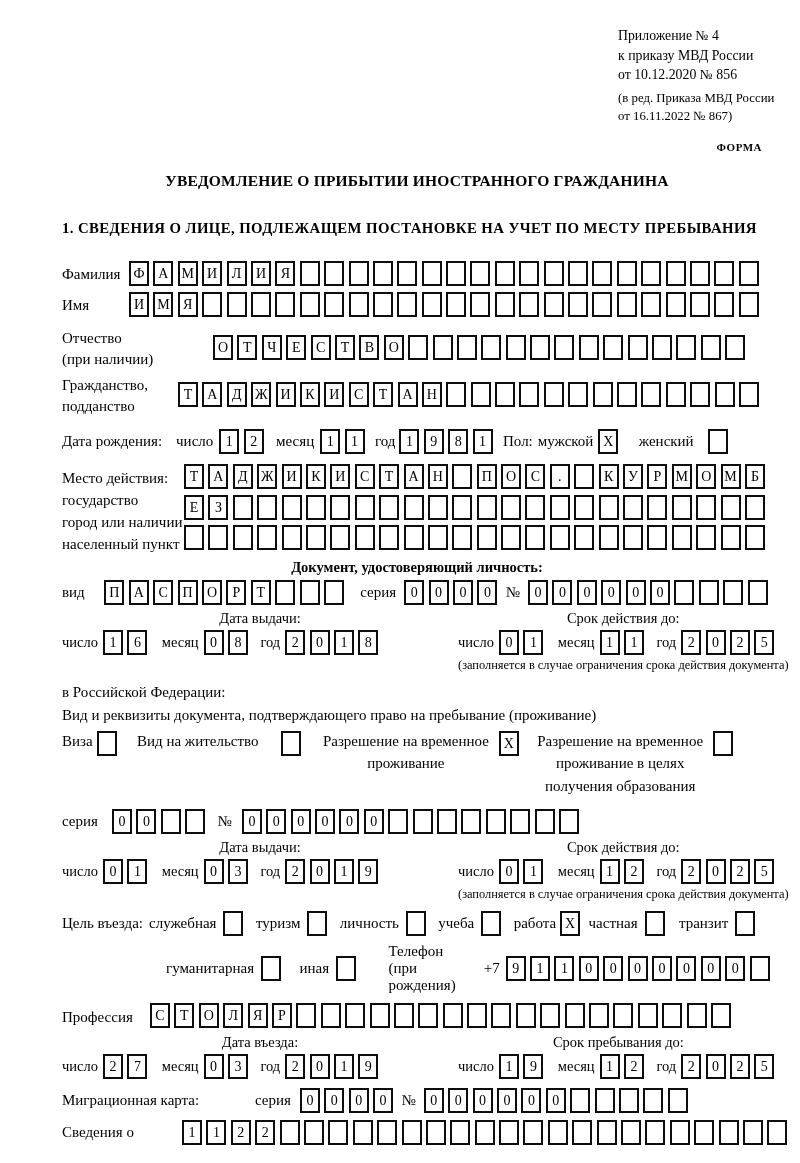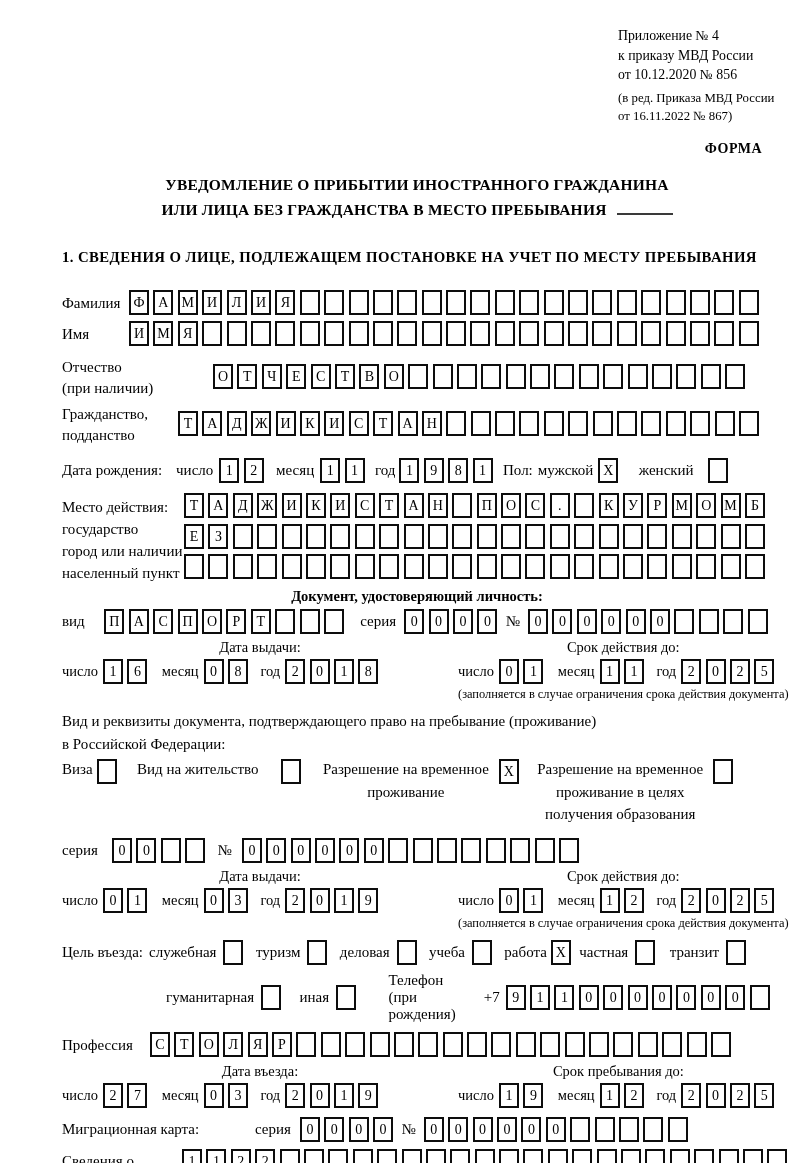--- a/index.html
+++ b/index.html
@@ -4,21 +4,21 @@
 <style>
   html,body{margin:0;padding:0;background:#ffffff;}
   body{width:800px;height:1163px;overflow:hidden;color:#000;
        font-family:"Liberation Serif","DejaVu Serif",serif;}
   .page{padding:26px 28px 0 62px;position:relative;}
 
   
   .hdr{margin-left:556px;width:214px;font-size:13.8px;line-height:1.42;}
   .hdr .small{font-size:12.8px;}
   .hdr .gap{margin-top:4px;}
-  .forma{text-align:right;font-weight:bold;font-size:14px;margin-top:16px;padding-right:10px;letter-spacing:.5px;}
+  .forma{text-align:right;font-weight:bold;font-size:11px;margin-top:16px;padding-right:10px;letter-spacing:.5px;}
 
   .title{text-align:center;font-weight:bold;font-size:15.5px;line-height:1.6;margin-top:16px;letter-spacing:.2px;}
   .blank-underline{display:inline-block;width:56px;height:14px;border-bottom:2.5px solid #3a3a3a;margin-left:10px;}
 
   .sec-heading{font-weight:bold;font-size:14.8px;margin-top:26px;letter-spacing:.4px;}
 
   
   .cells{display:inline-flex;flex:none;}
   .cell{display:inline-block;width:16px;height:21px;border:2px solid #0d0d0d;margin-right:4.4px;
         text-align:center;font-size:14px;line-height:21px;background:#fff;flex:none;}
@@ -65,21 +65,20 @@
     <div>Приложение № 4</div>
     <div>к приказу МВД России</div>
     <div>от 10.12.2020 № 856</div>
     <div class="small gap">(в ред. Приказа МВД России</div>
     <div class="small">от 16.11.2022 № 867)</div>
   </div>
   <div class="forma">ФОРМА</div>
 
   <div class="title">
     <div>УВЕДОМЛЕНИЕ О ПРИБЫТИИ ИНОСТРАННОГО ГРАЖДАНИНА</div>
-    <div><span>ИЛИ ЛИЦА БЕЗ ГРАЖДАНСТВА В МЕСТО ПРЕБЫВАНИЯ</span><span class="blank-underline"></span></div>
   </div>
 
   <div class="sec-heading">1. СВЕДЕНИЯ О ЛИЦЕ, ПОДЛЕЖАЩЕМ ПОСТАНОВКЕ НА УЧЕТ ПО МЕСТУ ПРЕБЫВАНИЯ</div>
 
   <div class="frow" style="margin-top:24px">
     <span class="lbl" style="width:67px">Фамилия</span>
     <span class="cells">
         <span class="cell">Ф</span>
         <span class="cell">А</span>
         <span class="cell">М</span>
@@ -404,22 +403,22 @@
             <span class="cell">0</span>
             <span class="cell">2</span>
             <span class="cell">5</span>
           </span>
       </div>
       <div class="dnote">(заполняется в случае ограничения срока действия документа)</div>
     </div>
   </div>
 
   <div class="para" style="margin-top:8px">
+    <div>в Российской Федерации:</div>
     <div>Вид и реквизиты документа, подтверждающего право на пребывание (проживание)</div>
-    <div>в Российской Федерации:</div>
   </div>
 
   <div class="visa-row">
     <div class="vopt">
       <span class="vlines">Виза</span>
       <span class="cells" style="margin-left:4px">
           <span class="cell"></span>
         </span>
     </div>
     <div class="vopt" style="margin-left:16px">
@@ -532,21 +531,21 @@
           <span class="cell"></span>
         </span>
     </div>
     <div class="popt" style="margin-left:8px">
       <span>туризм</span>
       <span class="cells">
           <span class="cell"></span>
         </span>
     </div>
     <div class="popt" style="margin-left:8px">
-      <span>деловая</span>
+      <span>личность</span>
       <span class="cells">
           <span class="cell"></span>
         </span>
     </div>
     <div class="popt" style="margin-left:8px">
       <span>учеба</span>
       <span class="cells">
           <span class="cell"></span>
         </span>
     </div>

